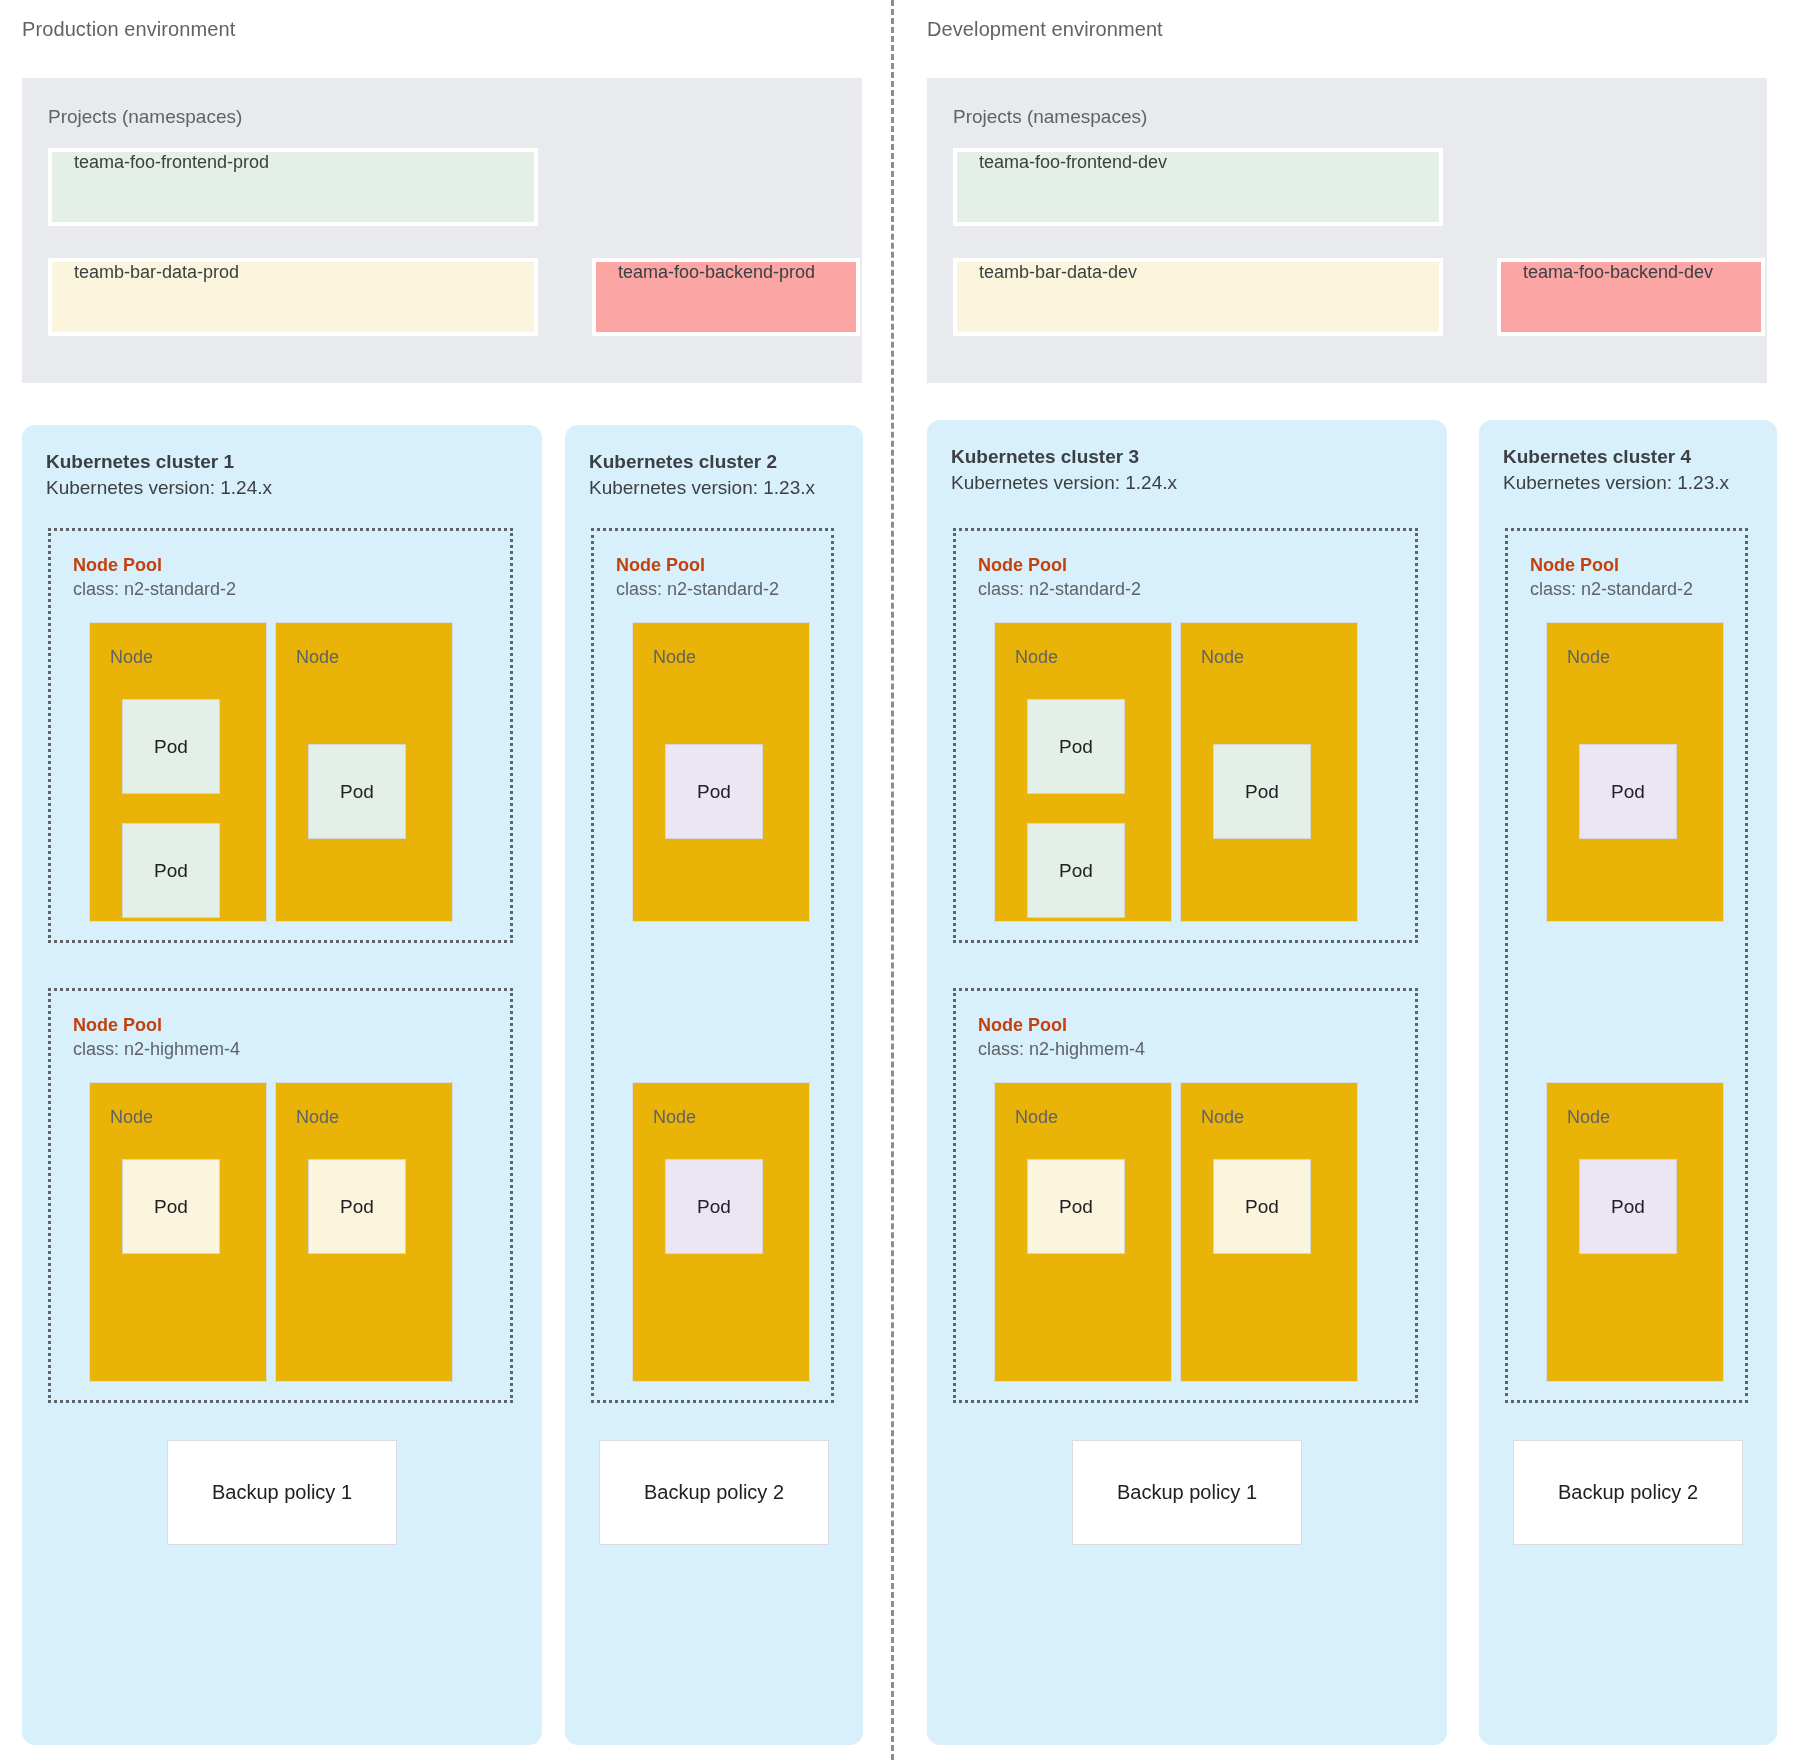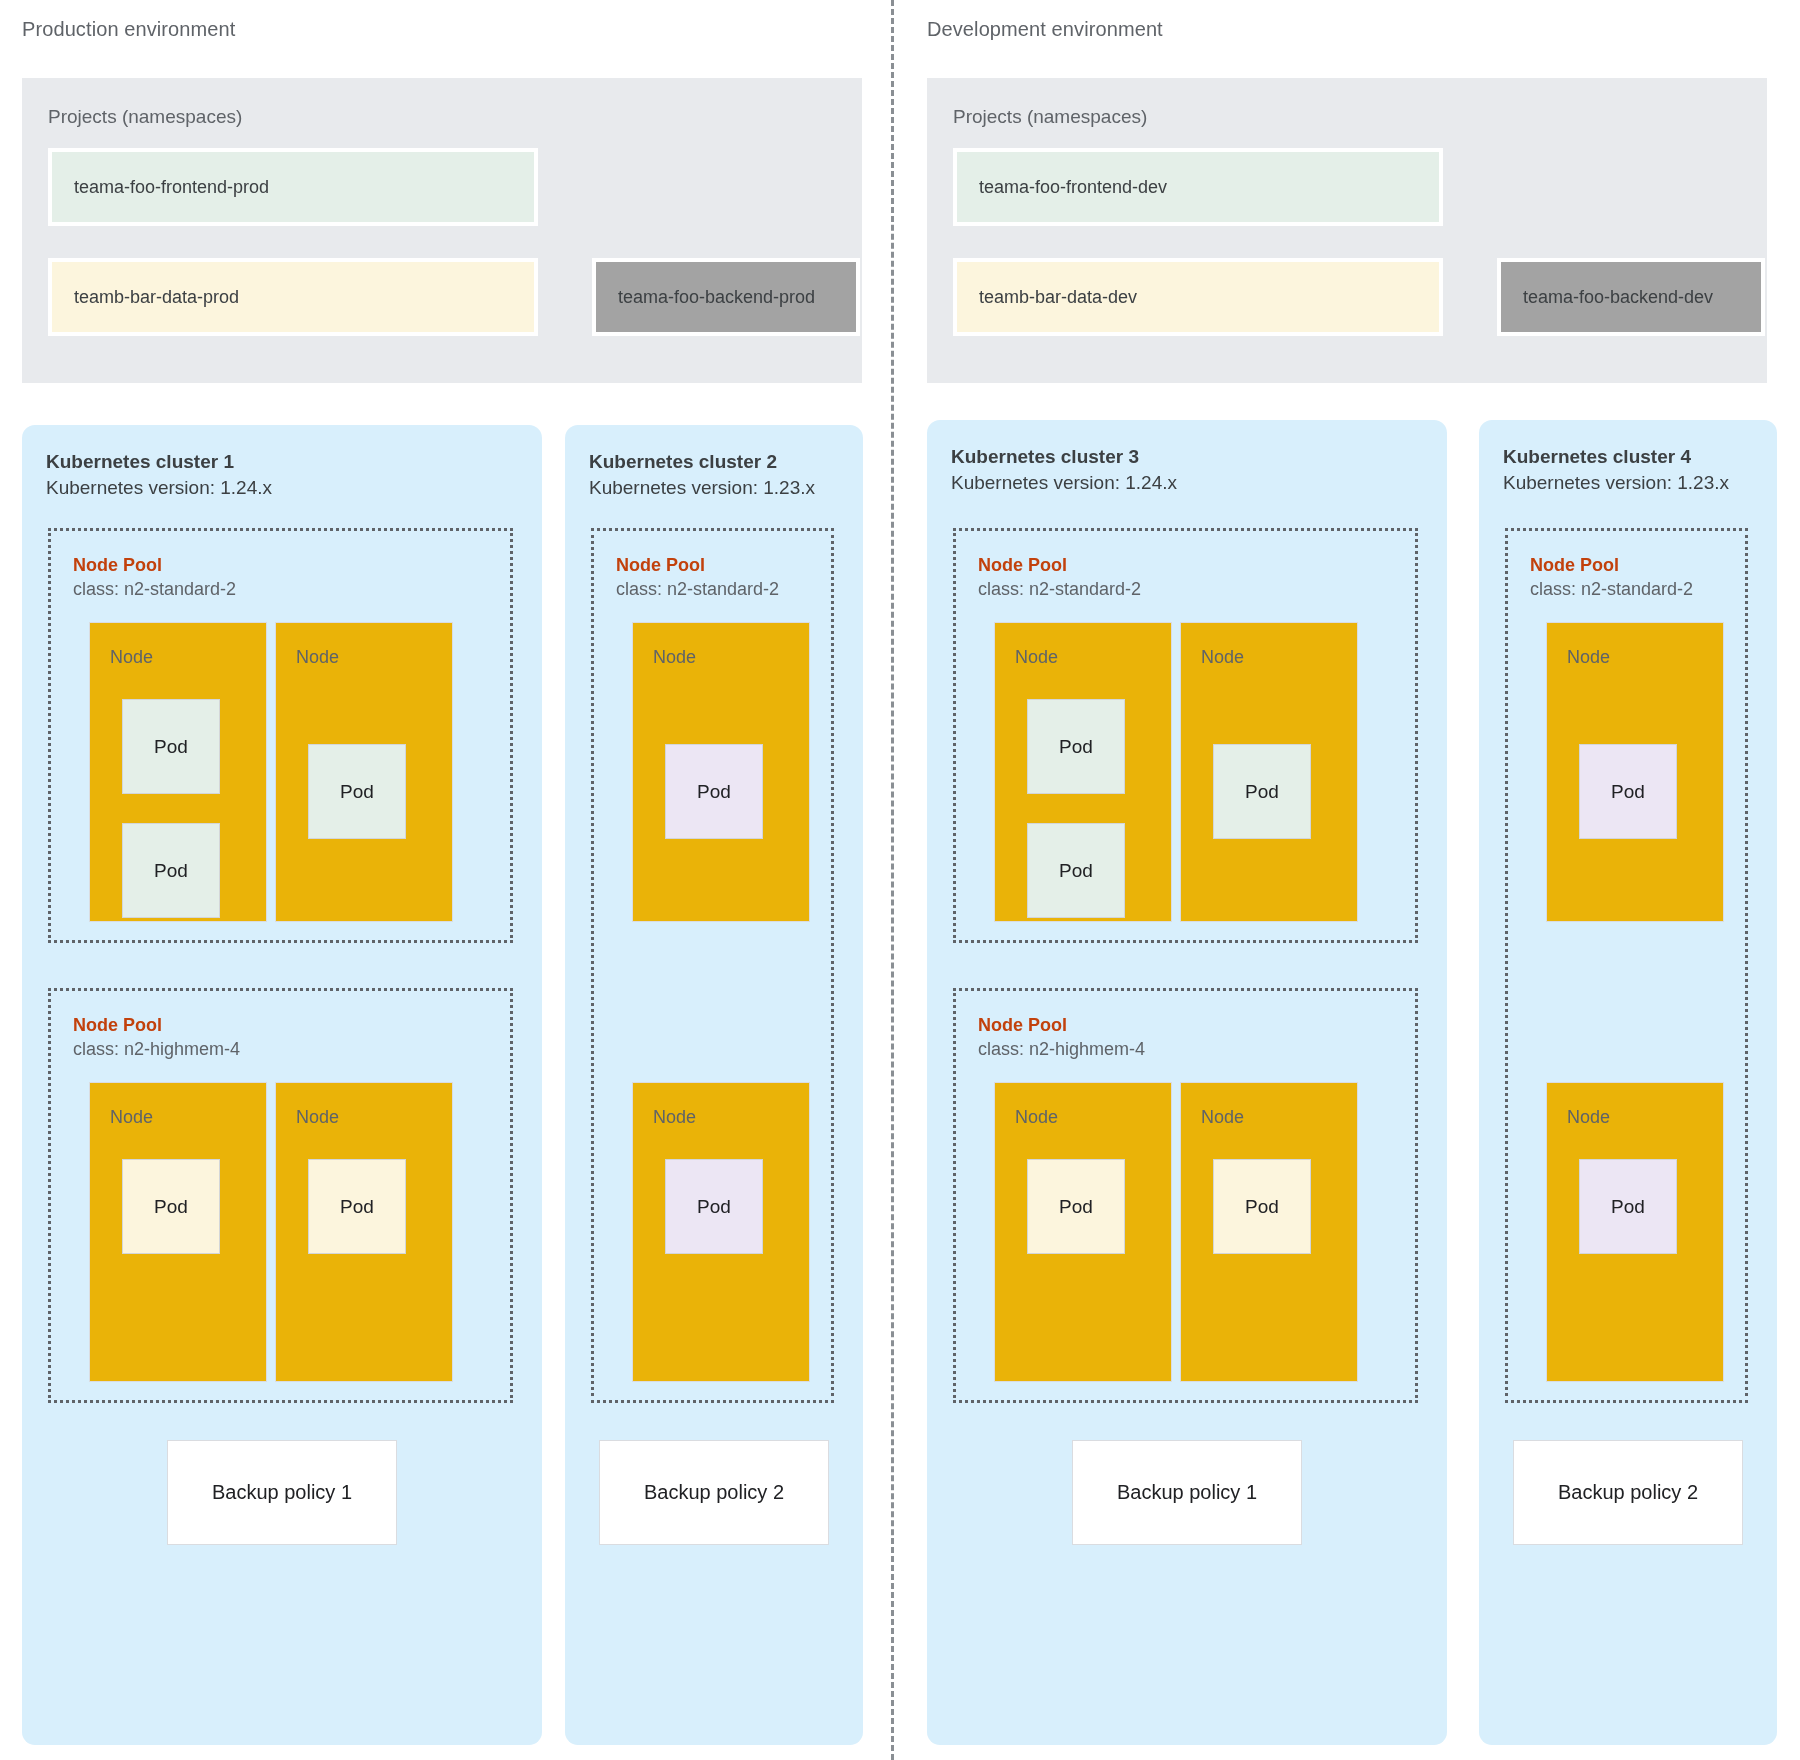--- a/index.html
+++ b/index.html
@@ -62,31 +62,30 @@
     left: 26px;
     font-size: 19px;
     color: #5f6368;
     white-space: nowrap;
   }
 
   .ns {
     position: absolute;
     border: 4px solid #ffffff;
     display: flex;
-    align-items: center;
   }
   .ns span {
     padding-left: 22px;
     font-size: 18px;
     color: #3c4043;
     white-space: nowrap;
   }
   .ns.green  { background: #e4efe8; border-color: #ffffff; }
   .ns.yellow { background: #fcf5dd; border-color: #ffffff; }
-  .ns.purple { background: #a3a3a3; border-color: #ffffff; }
+  .ns.purple { background: #fca5a5; border-color: #ffffff; }
 
   .ns-row1 { top: 70px; left: 26px;  width: 490px; height: 78px; }
   .ns-row2-a { top: 180px; left: 26px;  width: 490px; height: 78px; }
   .ns-row2-b { top: 180px; left: 570px; width: 268px; height: 78px; }
 
   
   .cluster {
     position: absolute;
     background: #d8effc;
     border-radius: 13px;

